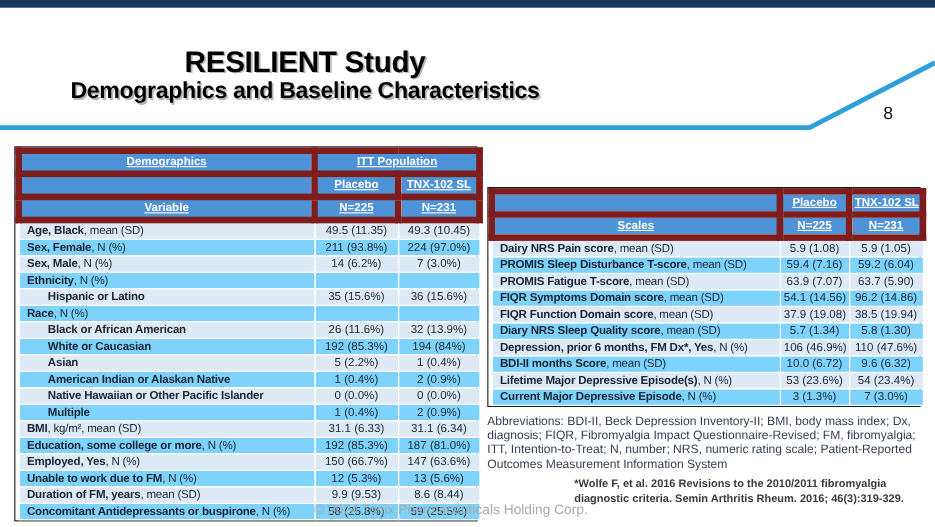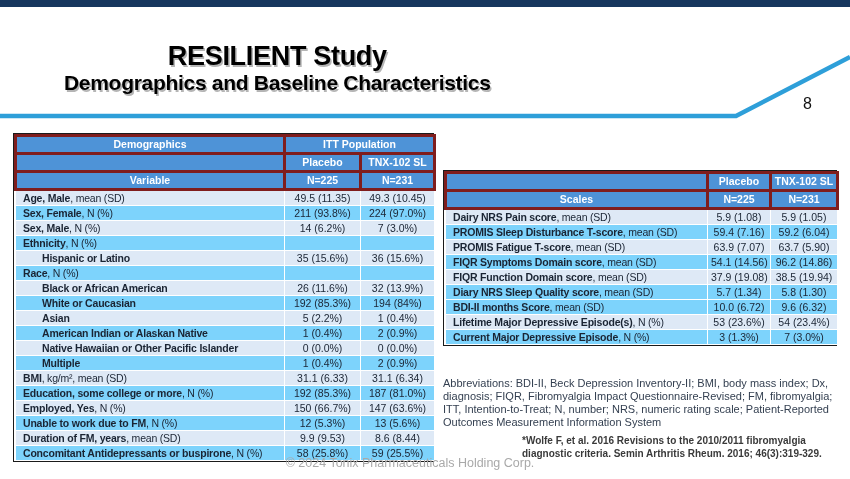--- a/index.html
+++ b/index.html
@@ -19,22 +19,22 @@
 
   .page-num{position:absolute;left:803px;top:95px;font-size:16px;color:#111;}
 
   .tbl-wrap{position:absolute;border:1px solid #1a1a1a;background:#fff;}
   .wrap-demo{left:13px;top:133px;width:419px;}
   .wrap-base{left:443px;top:170px;width:392px;}
 
   table.tbl{border-collapse:collapse;table-layout:fixed;width:100%;}
   .tbl th{
     background:#4E93D7;color:#fff;font-weight:700;font-size:10.5px;
-    text-align:center;border:3px solid #7f1d1d;padding:0 2px;height:15px;line-height:15px;
-    white-space:nowrap;overflow:hidden;
+    text-align:center;border:6px solid #7f1d1d;padding:0 2px;height:15px;line-height:15px;
+    white-space:nowrap;overflow:hidden;text-decoration:underline;
   }
   .tbl td{
     font-size:10.5px;color:#1a2433;border:1px solid #fff;padding:0 3px;
     height:14px;line-height:14px;white-space:nowrap;overflow:hidden;
   }
   .tbl td.lbl{text-align:left;padding-left:7px;letter-spacing:-0.2px;}
   .tbl td.lbl.indent{padding-left:26px;}
   .tbl td.val{text-align:center;}
   tr.band-light td{background:#DEE9F6;}
   tr.band-med td{background:#7dd3fc;}
@@ -88,21 +88,21 @@
           <th>TNX-102 SL</th>
         </tr>
         <tr>
           <th>Variable</th>
           <th>N=225</th>
           <th>N=231</th>
         </tr>
       </thead>
       <tbody id="demo-body">
           <tr class="band-light">
-            <td class="lbl"><b>Age, Male</b>, mean (SD)</td>
+            <td class="lbl"><b>Age, Black</b>, mean (SD)</td>
             <td class="val">49.5 (11.35)</td>
             <td class="val">49.3 (10.45)</td>
           </tr>
           <tr class="band-med">
             <td class="lbl"><b>Sex, Female</b>, N (%)</td>
             <td class="val">211 (93.8%)</td>
             <td class="val">224 (97.0%)</td>
           </tr>
           <tr class="band-light">
             <td class="lbl"><b>Sex, Male</b>, N (%)</td>
@@ -231,20 +231,25 @@
           <tr class="band-light">
             <td class="lbl"><b>FIQR Function Domain score</b>, mean (SD)</td>
             <td class="val">37.9 (19.08)</td>
             <td class="val">38.5 (19.94)</td>
           </tr>
           <tr class="band-med">
             <td class="lbl"><b>Diary NRS Sleep Quality score</b>, mean (SD)</td>
             <td class="val">5.7 (1.34)</td>
             <td class="val">5.8 (1.30)</td>
           </tr>
+          <tr class="band-light">
+            <td class="lbl"><b>Depression, prior 6 months, FM Dx*, Yes</b>, N (%)</td>
+            <td class="val">106 (46.9%)</td>
+            <td class="val">110 (47.6%)</td>
+          </tr>
           <tr class="band-med">
             <td class="lbl"><b>BDI-II months Score</b>, mean (SD)</td>
             <td class="val">10.0 (6.72)</td>
             <td class="val">9.6 (6.32)</td>
           </tr>
           <tr class="band-light">
             <td class="lbl"><b>Lifetime Major Depressive Episode(s)</b>, N (%)</td>
             <td class="val">53 (23.6%)</td>
             <td class="val">54 (23.4%)</td>
           </tr>

